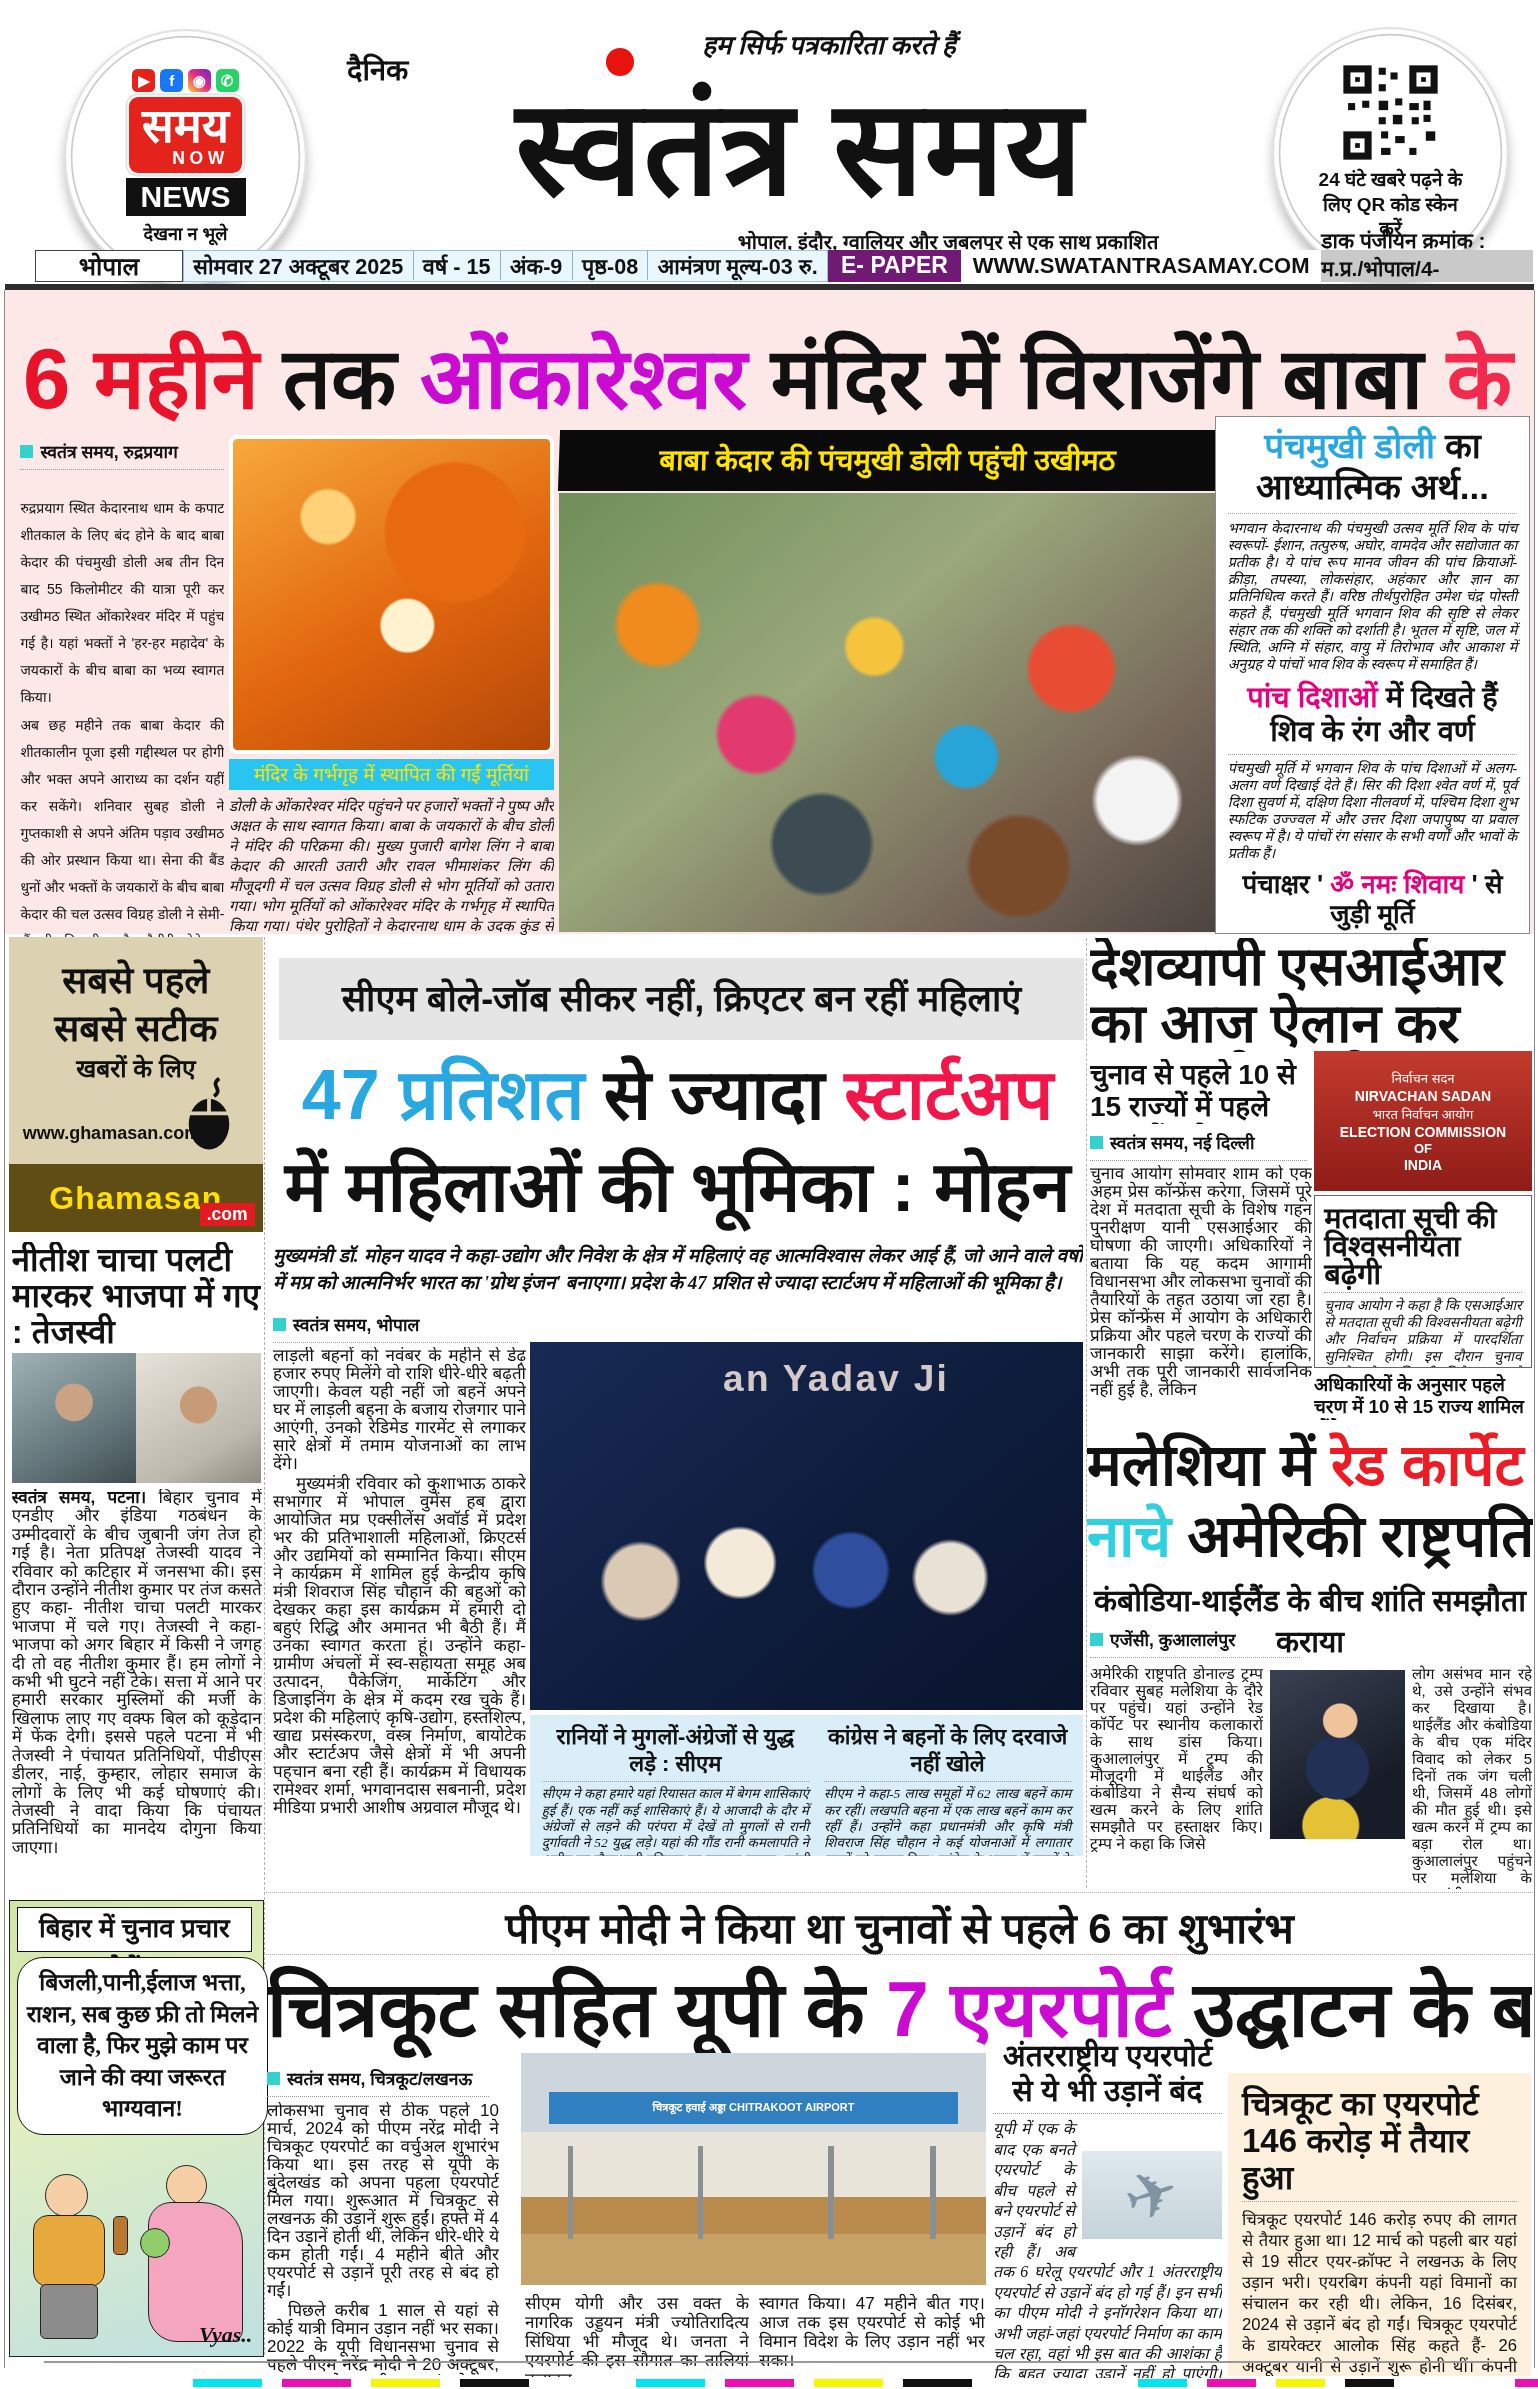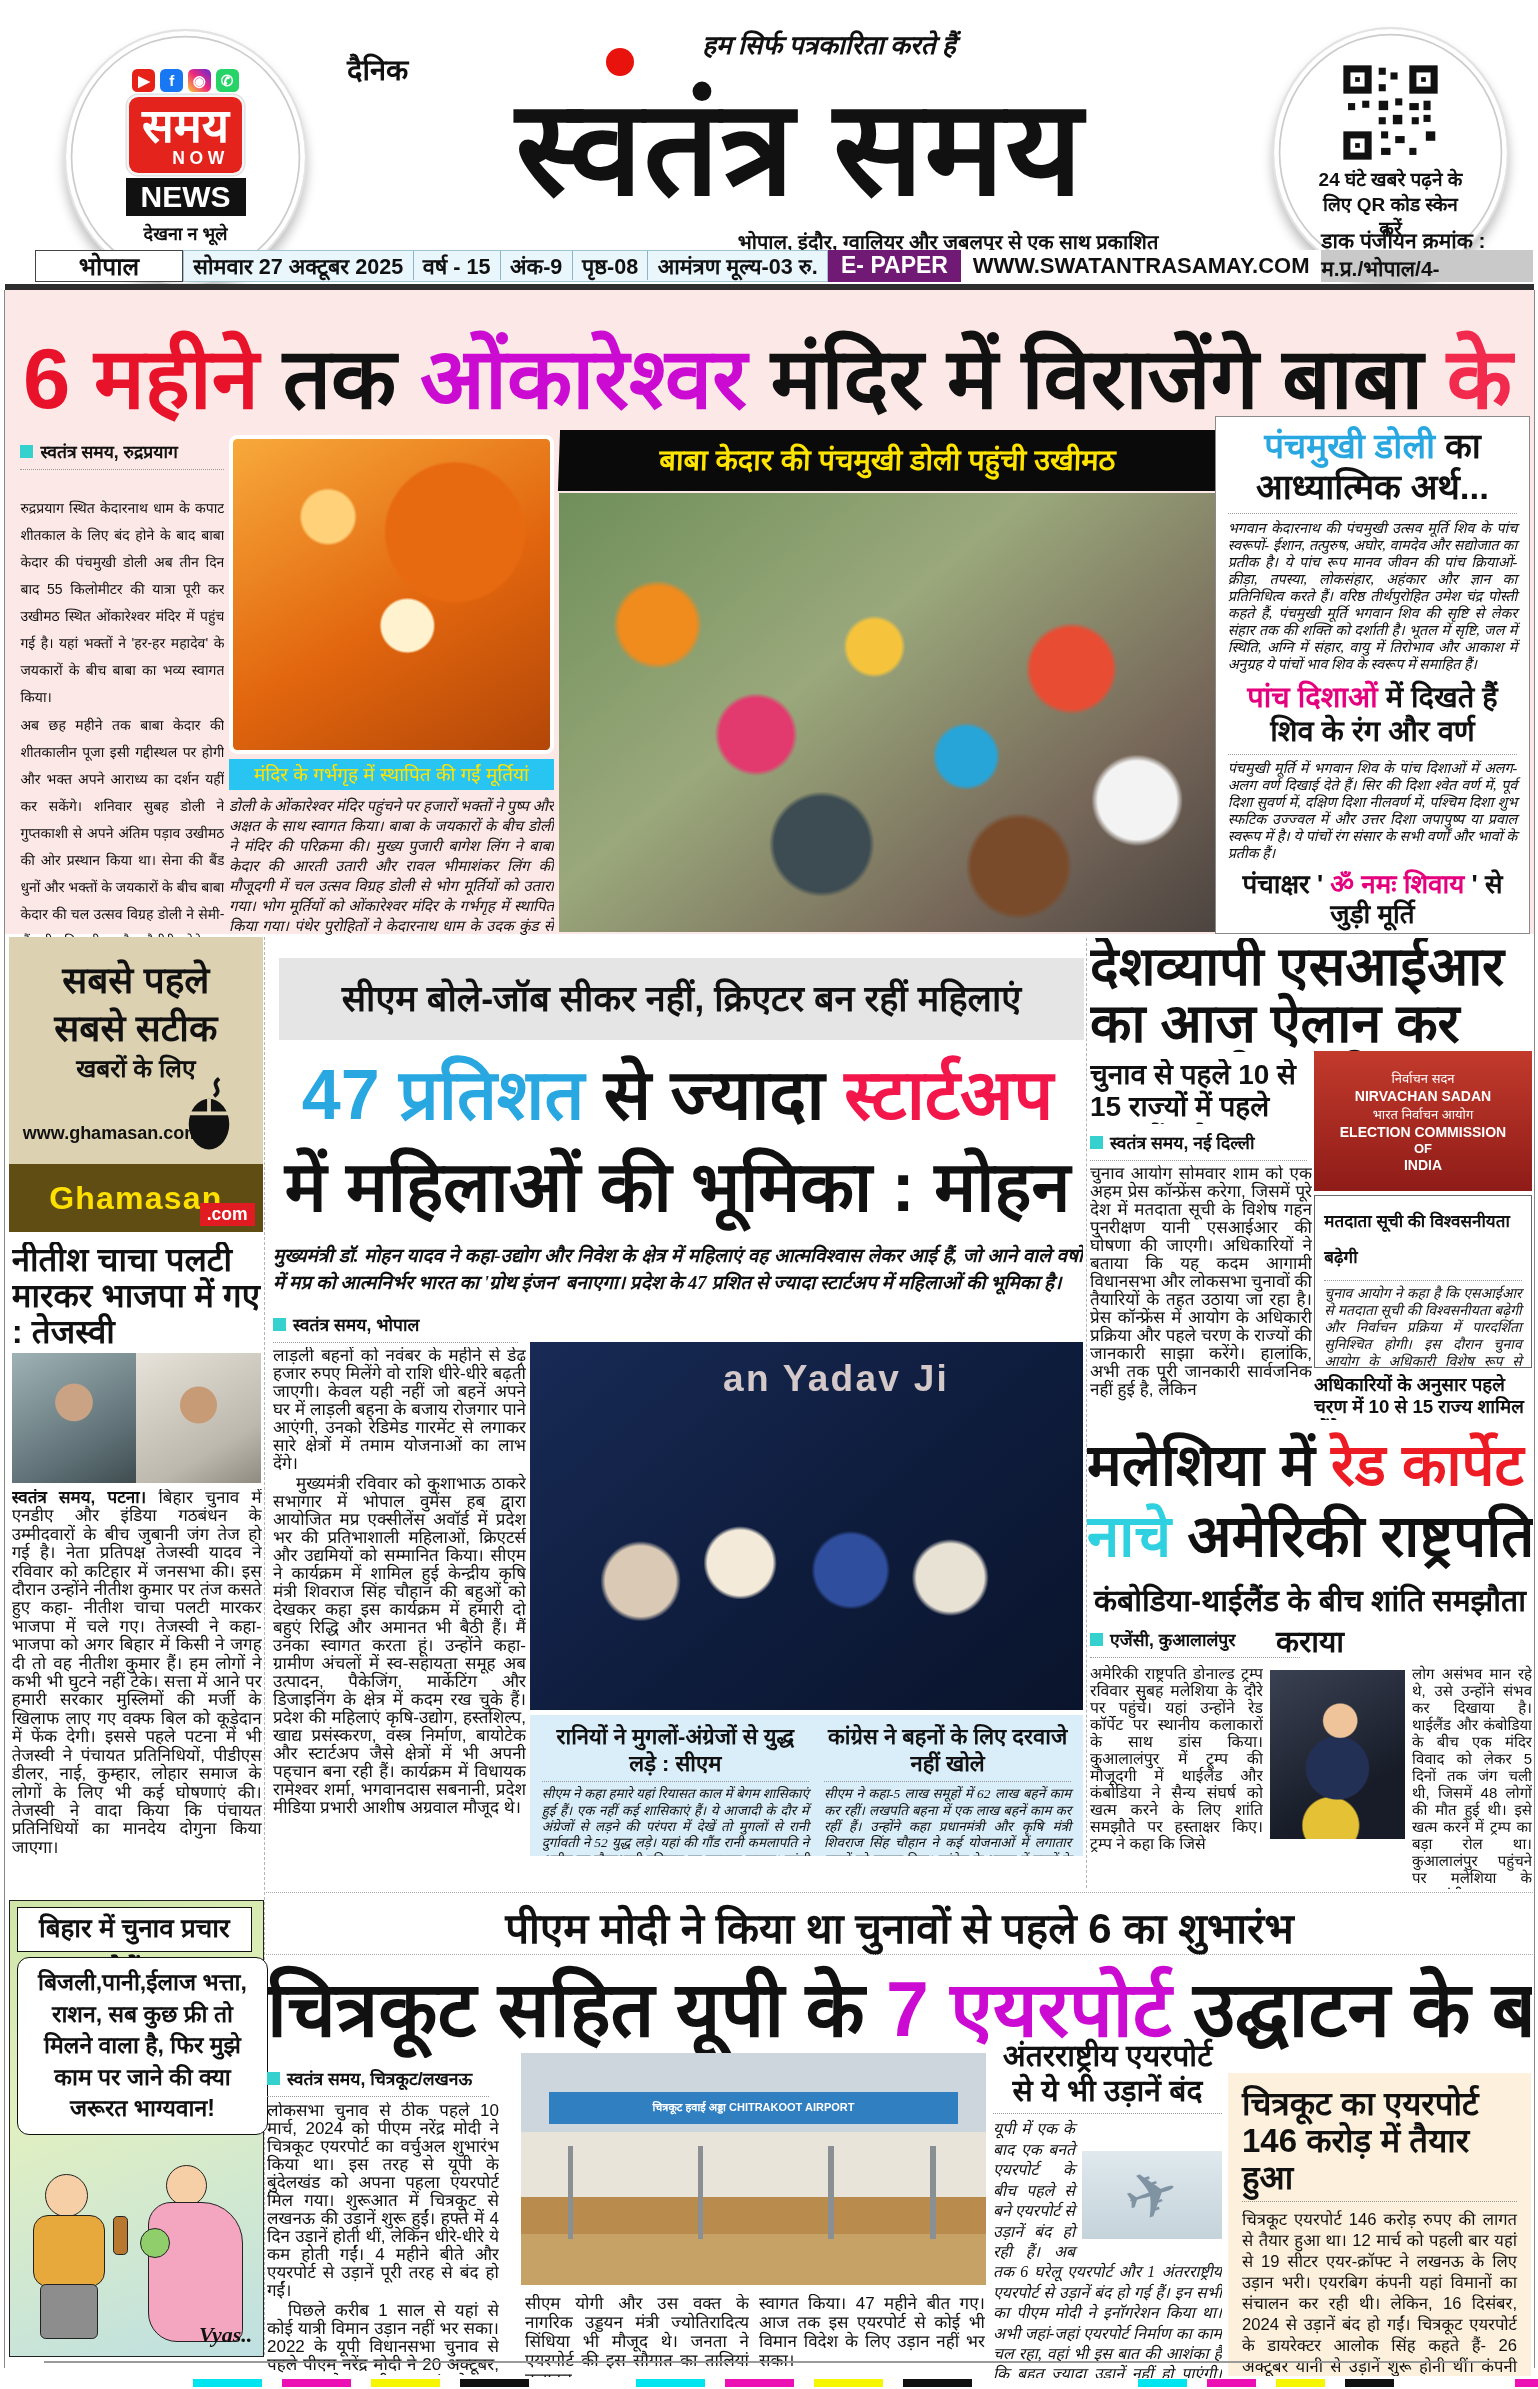--- a/index.html
+++ b/index.html
@@ -58,21 +58,21 @@
   .g-brown{position:absolute;left:0;bottom:0;width:100%;height:68px;background:#5f4d13;
            display:flex;align-items:center;justify-content:center;}
   .g-brand{color:#ffe000;font-weight:bold;font-size:32px;letter-spacing:1.2px;}
   .g-com{position:absolute;right:8.2px;bottom:5.8px;background:#e01b22;color:#fff;font-weight:bold;
          font-size:17.5px;padding:1.2px 7px;}
   .cartoon{left:8.8px;top:1900px;width:253px;height:455px;border:1.8px solid #222;
      background:linear-gradient(160deg,#cfe6a8 0%,#e2f0c0 40%,#bfe0e2 100%);}
   .c-kick{position:absolute;left:7px;top:5.8px;width:233px;height:43px;background:#fff;border:1.8px solid #111;
           font-weight:bold;font-size:26px;line-height:41px;text-align:center;}
   .c-bubble{position:absolute;left:7px;top:56px;width:233px;background:#fff;border:1.8px solid #111;
-            border-radius:12px;padding:9.3px 8.2px;font-weight:bold;font-size:23px;line-height:31.5px;text-align:center;}
+            border-radius:26px;padding:9.3px 8.2px;font-weight:bold;font-size:23px;line-height:31.5px;text-align:center;font-family:Liberation Serif, serif;}
   .s-kick{left:279px;top:958px;width:805px;height:82px;background:#e5e5e5;
           font-weight:bold;font-size:36px;line-height:82px;text-align:center;}
   .bx{background:#d9eef8;}
   .bx-title{font-weight:bold;font-size:22px;line-height:27px;text-align:center;border-bottom:1.8px dotted #999;padding-bottom:3.5px;margin-bottom:4.7px;}
   .bx-text{font-style:italic;font-family:"Liberation Serif",serif;font-size:13.4px;line-height:16.3px;text-align:justify;}
   .ec-ph{background:linear-gradient(#c23a2c,#8f1c18);color:#fff;text-align:center;
          display:flex;flex-direction:column;justify-content:center;gap:1.2px;}
   .matd{background:#fff;border:1.8px solid #666;padding:8.2px 9.3px;}
   
   .beige{background:#fdf1dd;}
@@ -314,21 +314,21 @@
 <div class="abs ec-ph" style="left:1314px;top:1051px;width:218px;height:140px">
   <div style="font-size:13px">निर्वाचन सदन</div>
   <div class="b" style="font-size:14px">NIRVACHAN SADAN</div>
   <div style="font-size:13px">भारत निर्वाचन आयोग</div>
   <div class="b" style="font-size:14px">ELECTION COMMISSION</div>
   <div class="b" style="font-size:13px">OF</div>
   <div class="b" style="font-size:14px">INDIA</div>
 </div>
 
 <div class="abs matd clip" style="left:1314px;top:1195px;width:218px;height:173px;box-sizing:border-box">
-  <div class="b" style="font-size:17px;line-height:36px;border-bottom:1.8px dotted #999;padding-bottom:3.5px">मतदाता सूची की विश्वसनीयता बढ़ेगी</div>
+  <div class="b" style="font-size:29px;line-height:28px;border-bottom:1.8px dotted #999;padding-bottom:3.5px">मतदाता सूची की विश्वसनीयता बढ़ेगी</div>
   <div class="i just" style="font-size:14px;line-height:17px;margin-top:4.7px">चुनाव आयोग ने कहा है कि एसआईआर से मतदाता सूची की विश्वसनीयता बढ़ेगी और निर्वाचन प्रक्रिया में पारदर्शिता सुनिश्चित होगी। इस दौरान चुनाव आयोग के अधिकारी विशेष रूप से ग्रामीण और दूरदराज के क्षेत्रों में जाकर मतदाताओं के रिकॉर्ड की जांच करेंगे।</div>
 </div>
 <div class="abs b clip" style="left:1314px;top:1374px;width:218px;height:46px;font-size:18.7px;line-height:22px">अधिकारियों के अनुसार पहले चरण में 10 से 15 राज्य शामिल होंगे।</div>
 
 <div class="abs b ctr clip" style="left:1087px;top:1431px;width:446px;height:69px;font-size:58px;line-height:67px;white-space:nowrap">
   <span>मलेशिया में </span><span style="color:#ed1c24">रेड कार्पेट</span><span> पर</span>
 </div>
 <div class="abs b ctr clip" style="left:1087px;top:1502px;width:446px;height:69px;font-size:58px;line-height:67px;white-space:nowrap">
   <span class="cyn">नाचे</span><span> अमेरिकी राष्ट्रपति ट्रम्प</span>
 </div>

